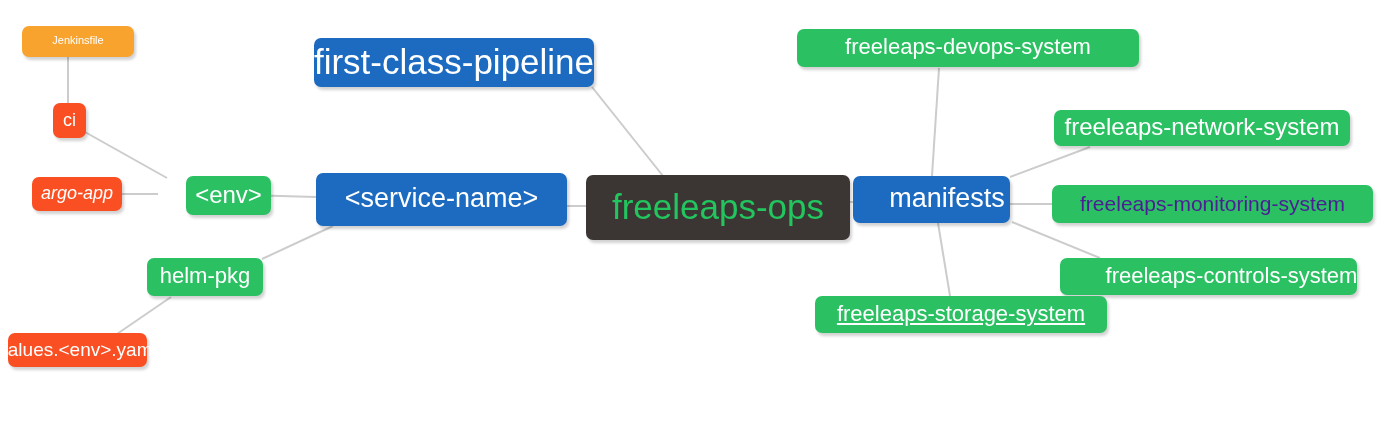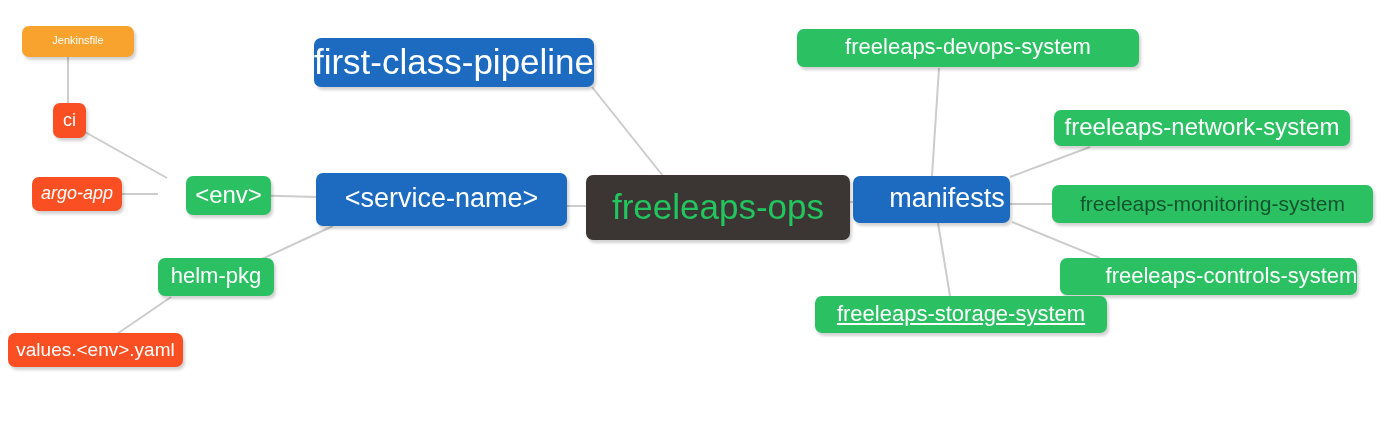--- a/index.html
+++ b/index.html
@@ -67,45 +67,45 @@
       </div>
       <div class="node" style="left: 53px; top: 103px; width: 33px; height: 35px; background: rgb(249, 79, 34); font-size: 18px; color: rgb(255, 255, 255);">
         <span>ci</span>
       </div>
       <div class="node" style="left: 32px; top: 177px; width: 90px; height: 34px; background: rgb(249, 79, 34); font-size: 18px; color: rgb(255, 255, 255); font-style: italic;">
         <span>argo-app</span>
       </div>
       <div class="node" style="left: 158px; top: 176px; width: 85px; height: 39px; background: rgb(43, 193, 99); font-size: 24px; color: rgb(255, 255, 255); margin-left: 28px;">
         <span>&lt;env&gt;</span>
       </div>
-      <div class="node" style="left: 147px; top: 258px; width: 116px; height: 38px; background: rgb(43, 193, 99); font-size: 22px; color: rgb(255, 255, 255); margin-left: 11px;">
+      <div class="node" style="left: 147px; top: 258px; width: 116px; height: 38px; background: rgb(43, 193, 99); font-size: 22px; color: rgb(255, 255, 255);">
         <span>helm-pkg</span>
       </div>
-      <div class="node" style="left: 8px; top: 333px; width: 175px; height: 34px; background: rgb(249, 79, 34); font-size: 19px; color: rgb(255, 255, 255);">
+      <div class="node" style="left: 8px; top: 333px; width: 139px; height: 34px; background: rgb(249, 79, 34); font-size: 19px; color: rgb(255, 255, 255);">
         <span>values.&lt;env&gt;.yaml</span>
       </div>
       <div class="node" style="left: 314px; top: 38px; width: 280px; height: 49px; background: rgb(28, 107, 193); font-size: 35px; color: rgb(255, 255, 255);">
         <span>first-class-pipeline</span>
       </div>
       <div class="node" style="left: 316px; top: 173px; width: 251px; height: 53px; background: rgb(28, 107, 193); font-size: 27px; color: rgb(255, 255, 255); align-items: center;">
         <span>&lt;service-name&gt;</span>
       </div>
       <div class="node" style="left: 586px; top: 175px; width: 264px; height: 65px; background: rgb(59, 54, 52); font-size: 35px; color: #22c55e;">
         <span>freeleaps-ops</span>
       </div>
       <div class="node" style="left: 853px; top: 176px; width: 157px; height: 47px; background: rgb(28, 107, 193); font-size: 27px; color: rgb(255, 255, 255); padding-left: 31px;">
         <span>manifests</span>
       </div>
       <div class="node" style="left: 797px; top: 29px; width: 342px; height: 38px; background: rgb(43, 193, 99); font-size: 22px; color: rgb(255, 255, 255);">
         <span>freeleaps-devops-system</span>
       </div>
       <div class="node" style="left: 1054px; top: 110px; width: 296px; height: 36px; background: rgb(43, 193, 99); font-size: 24px; color: rgb(255, 255, 255);">
         <span>freeleaps-network-system</span>
       </div>
-      <div class="node" style="left: 1052px; top: 185px; width: 321px; height: 38px; background: rgb(43, 193, 99); font-size: 21px; color: #14532d;">
+      <div class="node" style="left: 1052px; top: 185px; width: 321px; height: 38px; background: rgb(43, 193, 99); font-size: 21px; color: #4c1d95;">
         <span>freeleaps-monitoring-system</span>
       </div>
       <div class="node" style="left: 1060px; top: 258px; width: 297px; height: 37px; background: rgb(43, 193, 99); font-size: 22px; color: rgb(255, 255, 255); padding-left: 46px;">
         <span>freeleaps-controls-system</span>
       </div>
       <div class="node" style="left: 815px; top: 296px; width: 292px; height: 37px; background: rgb(43, 193, 99); font-size: 22px; color: rgb(255, 255, 255); text-decoration: underline;">
         <span>freeleaps-storage-system</span>
       </div>
     </div>
 </div>

